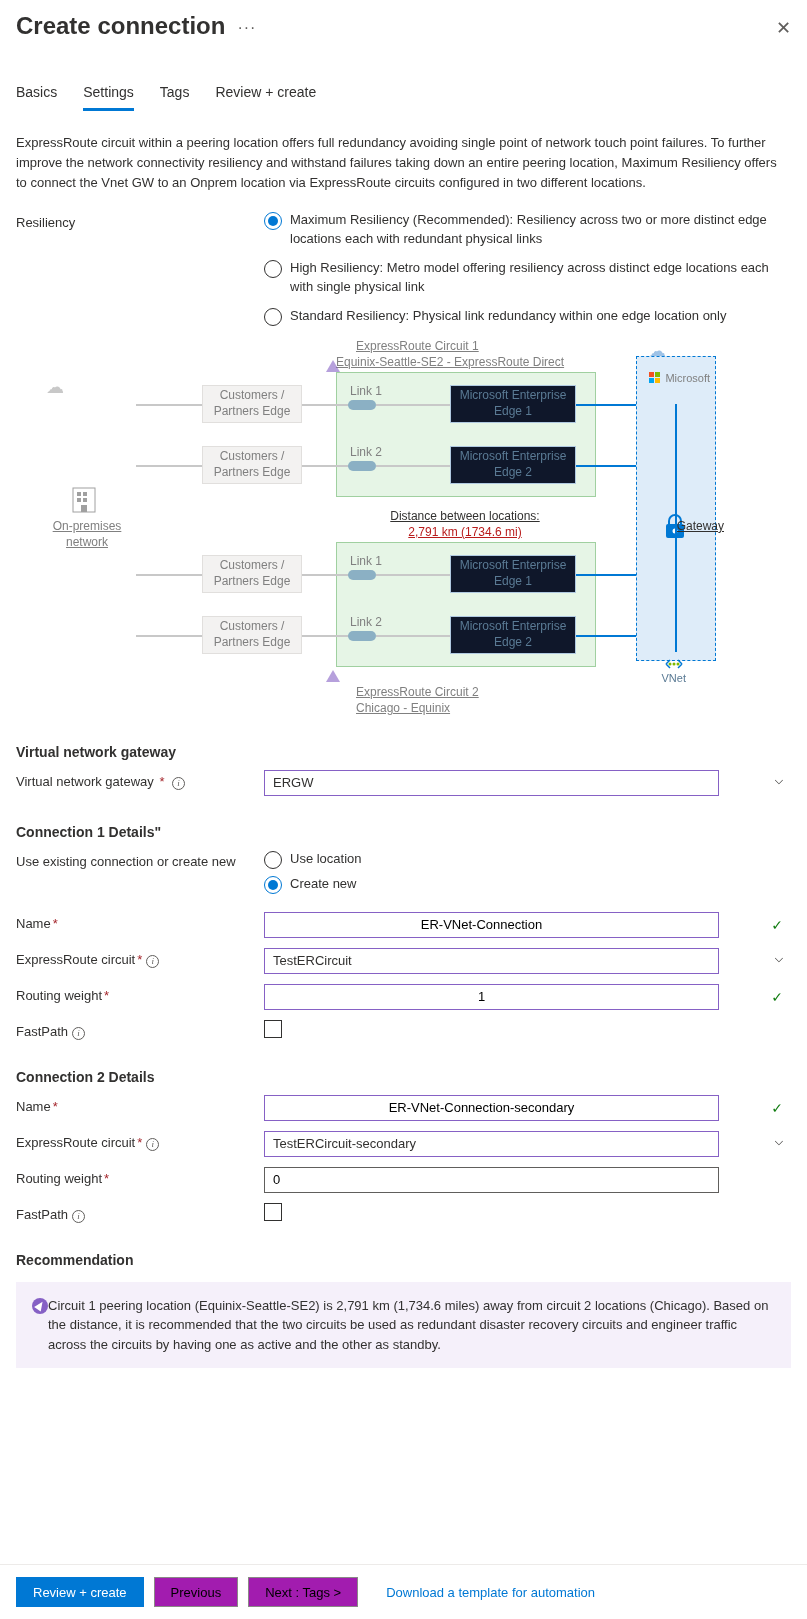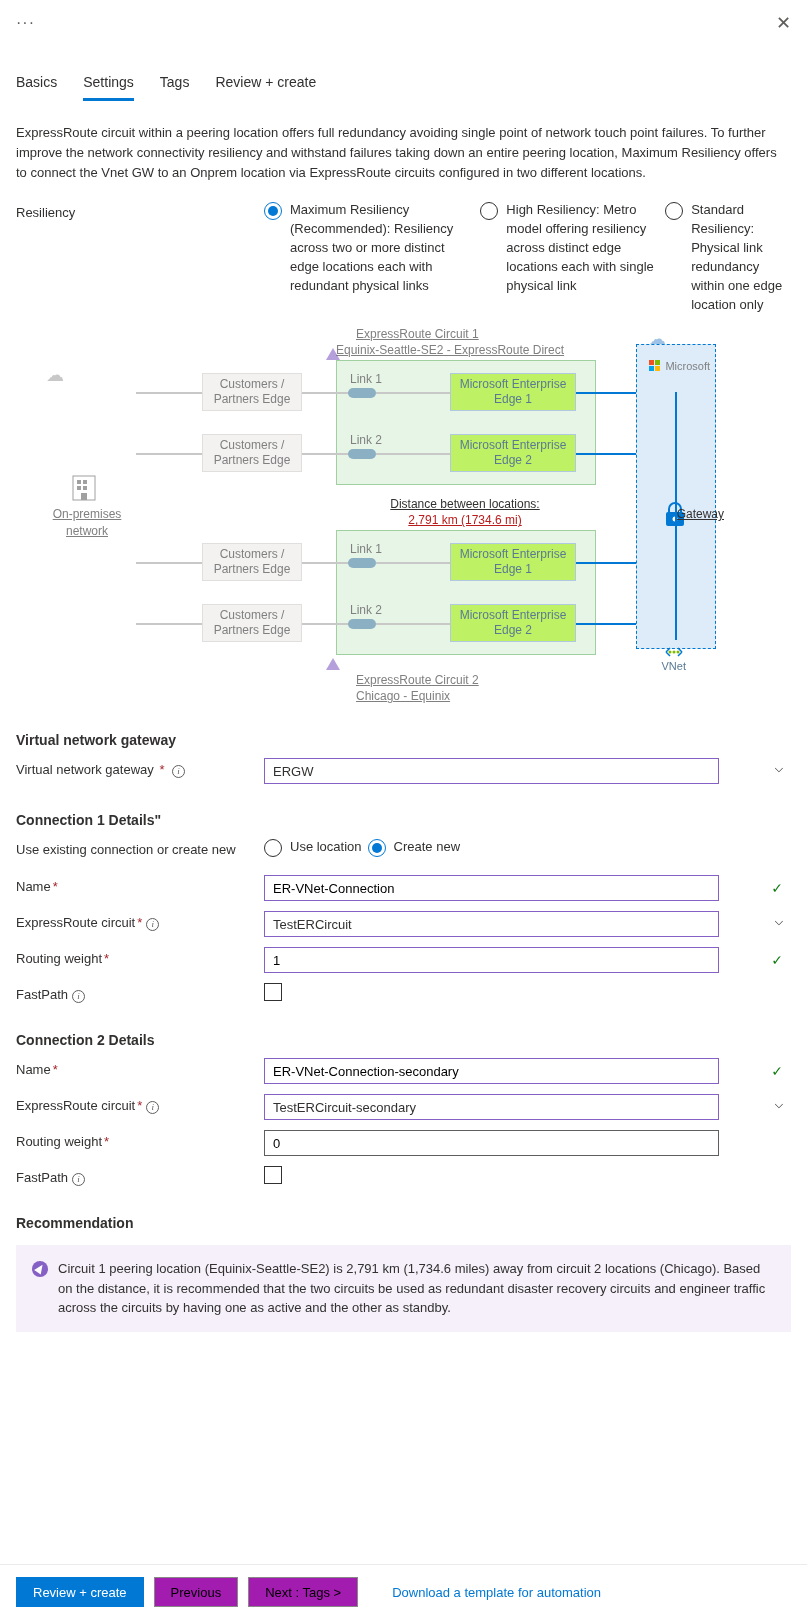--- a/index.html
+++ b/index.html
@@ -12,69 +12,70 @@
   .close-icon { color: #605e5c; font-size: 18px; cursor: pointer; font-weight: 300; }
   .tabs { display: flex; gap: 26px; margin-top: 34px; border-bottom: none; }
   .tab { padding: 6px 0 8px 0; color: #323130; cursor: pointer; font-size: 14px; }
   .tab.active { border-bottom: 3px solid #0078d4; color: #323130; font-weight: 400; }
   .intro { margin-top: 22px; line-height: 1.55; color: #323130; }
   .form-row { display: flex; align-items: flex-start; margin-top: 10px; }
   .form-row .label { width: 248px; padding-top: 4px; color: #323130; }
   .form-row .control { flex: 1; }
   .req { color: #a4262c; margin-left: 2px; }
   .info-icon { display: inline-flex; width: 13px; height: 13px; border: 1px solid #605e5c; border-radius: 50%; align-items: center; justify-content: center; font-size: 9px; color: #605e5c; margin-left: 4px; line-height: 1; font-style: italic; font-family: Georgia, serif; }
-  .radio-group { display: flex; flex-direction: row; gap: 10px; }
+  .radio-group { display: flex; flex-direction: column; gap: 10px; }
   .radio-item { display: flex; align-items: flex-start; gap: 8px; }
   .radio-outer { width: 18px; height: 18px; border: 1px solid #323130; border-radius: 50%; position: relative; flex-shrink: 0; margin-top: 1px; cursor: pointer; }
   .radio-outer.selected { border-color: #0078d4; }
   .radio-outer.selected::after { content: ""; position: absolute; width: 10px; height: 10px; background: #0078d4; border-radius: 50%; top: 3px; left: 3px; }
   .radio-label { line-height: 1.45; }
   .section-title { font-weight: 600; font-size: 14px; margin-top: 28px; margin-bottom: 4px; }
   .section-desc { color: #323130; margin-top: 6px; margin-bottom: 14px; line-height: 1.5; }
   .input-wrap { position: relative; }
-  .input-wrap.valid input, .input-wrap.valid .dropdown { border-color: #8661c5; }
+  .input-wrap.valid input, .input-wrap.valid .dropdown { border-color: #8661c5; text-align: center; }
   input[type="text"], .dropdown { width: 455px; height: 26px; border: 1px solid #605e5c; padding: 0 28px 0 8px; font-size: 13px; background: #fff; }
   .input-wrap.valid input, .input-wrap.valid .dropdown { border: 1px solid #8661c5; }
   .checkmark { position: absolute; right: 8px; top: 5px; color: #107c10; font-size: 14px; }
   .chevron { position: absolute; right: 8px; top: 4px; color: #323130; font-size: 11px; pointer-events: none; }
   .dropdown { display: flex; align-items: center; cursor: pointer; }
   .checkbox { width: 18px; height: 18px; border: 1px solid #323130; display: inline-block; cursor: pointer; }
   .diagram { margin: 20px 0 10px 20px; position: relative; width: 680px; height: 370px; }
   .diagram-label { position: absolute; font-size: 12px; color: #808080; line-height: 1.35; text-align: left; text-decoration: underline; }
-  .box { position: absolute; background: #bef264; border: 1px solid #b0c9e0; display: flex; align-items: center; justify-content: center; font-size: 12px; color: #5a7a94; text-align: center; line-height: 1.3; }
+  .box { position: absolute; background: #0f172a; border: 1px solid #b0c9e0; display: flex; align-items: center; justify-content: center; font-size: 12px; color: #5a7a94; text-align: center; line-height: 1.3; }
   .box.grey { background: #f3f2f1; border: 1px solid #e1dfdd; color: #808080; }
   .circuit-box { position: absolute; background: #e6f5e6; border: 1px solid #a0d0a0; }
   .link-pill { position: absolute; width: 28px; height: 10px; background: #8bb0c4; border-radius: 5px; }
   .link-text { position: absolute; font-size: 12px; color: #808080; }
   .line { position: absolute; background: #c8c8c8; }
   .line-blue { position: absolute; background: #0078d4; }
   .cloud-ms { position: absolute; right: 0; top: 10px; width: 80px; height: 305px; background: #deecf9; border: 1px dashed #0078d4; }
   .ms-logo { position: absolute; right: 6px; top: 26px; font-size: 11px; color: #808080; display: flex; align-items: center; gap: 4px; }
   .ms-grid { width: 12px; height: 12px; display: grid; grid-template: repeat(2, 5px) / repeat(2, 5px); gap: 1px; }
   .ms-grid span:nth-child(1){ background:#f25022; } .ms-grid span:nth-child(2){ background:#7fba00; } .ms-grid span:nth-child(3){ background:#00a4ef; } .ms-grid span:nth-child(4){ background:#ffb900; }
   .gateway-icon { position: absolute; right: 30px; top: 168px; width: 22px; height: 26px; color: #0078d4; }
   .vnet-icon { position: absolute; right: 30px; bottom: 32px; font-size: 11px; color: #5a7a94; }
   .building-icon { position: absolute; left: 35px; top: 140px; color: #808080; }
   .cloud-grey { position: absolute; color: #c8c8c8; font-size: 18px; }
   .triangle { position: absolute; width: 0; height: 0; border-left: 7px solid transparent; border-right: 7px solid transparent; border-bottom: 12px solid #8661c5; opacity: 0.6; }
-  .recommendation-box { margin-top: 14px; background: #f5f0fa; padding: 14px 16px; display: flex; gap: 10px; line-height: 1.5; }
+  .recommendation-box { margin-top: 14px; background: #f5f0fa; padding: 14px 16px; display: flex; line-height: 1.5; }
   .compass-icon { width: 16px; height: 16px; background: #8661c5; border-radius: 50%; flex-shrink: 0; margin-top: 2px; position: relative; }
   .compass-icon::after { content: ""; position: absolute; left: 4px; top: 3px; width: 0; height: 0; border-left: 4px solid transparent; border-right: 4px solid transparent; border-bottom: 9px solid #fff; transform: rotate(35deg); }
   .footer { position: absolute; bottom: 0; left: 0; right: 0; border-top: 1px solid #edebe9; padding: 12px 16px; display: flex; align-items: center; gap: 10px; background: #fff; }
   .btn { height: 30px; padding: 0 16px; border: 1px solid #8a8886; background: #a21caf; font-size: 13px; cursor: pointer; }
   .btn.primary { background: #0078d4; border-color: #0078d4; color: #fff; }
-  .link { color: #0078d4; cursor: pointer; margin-left: 24px; }
+  .link { color: #0078d4; cursor: pointer; margin-left: 18px; }
   .mt18 { margin-top: 18px; }
 </style>
 </head>
 <body>
 
 <div class="page">
   <div class="header">
     <div class="title-row">
+      <h1>Create connection</h1>
       <span class="more-icon">···</span>
     </div>
     <span class="close-icon">✕</span>
   </div>
 
   <div class="tabs">
     <div class="tab">Basics</div>
     <div class="tab active">Settings</div>
     <div class="tab">Tags</div>
     <div class="tab">Review + create</div>

